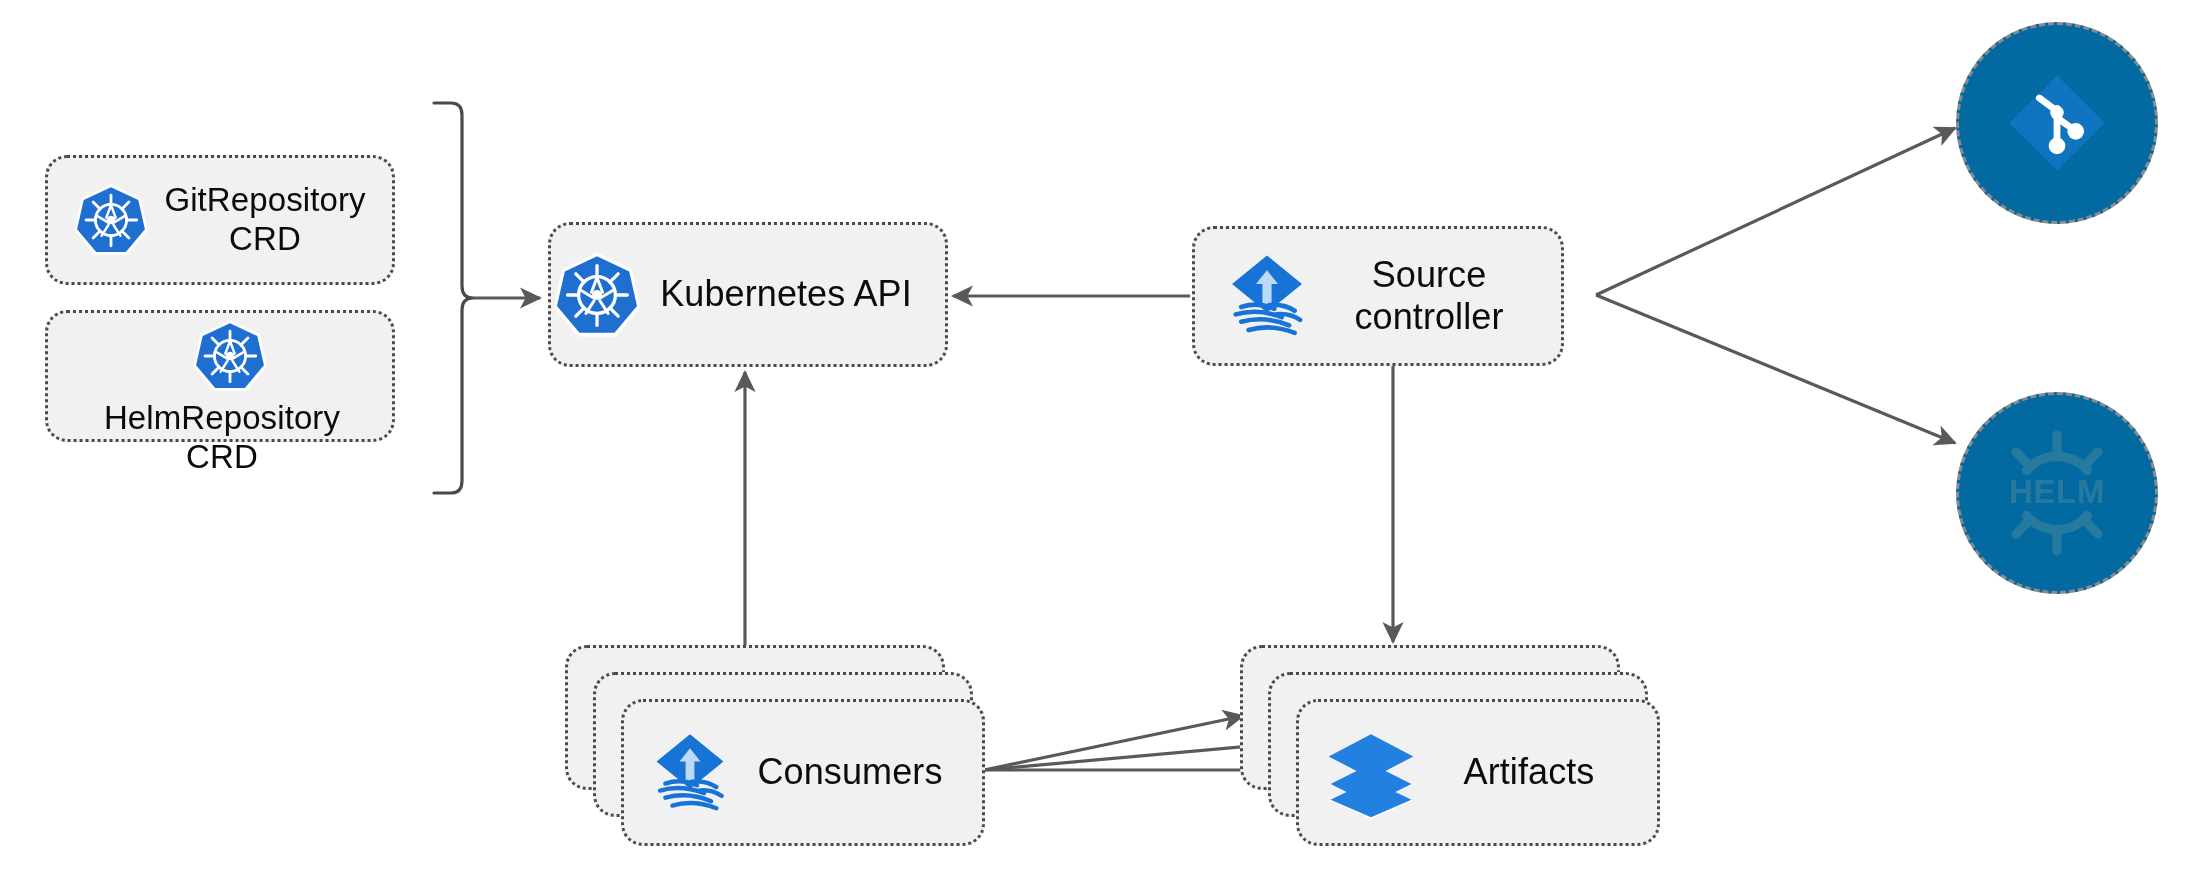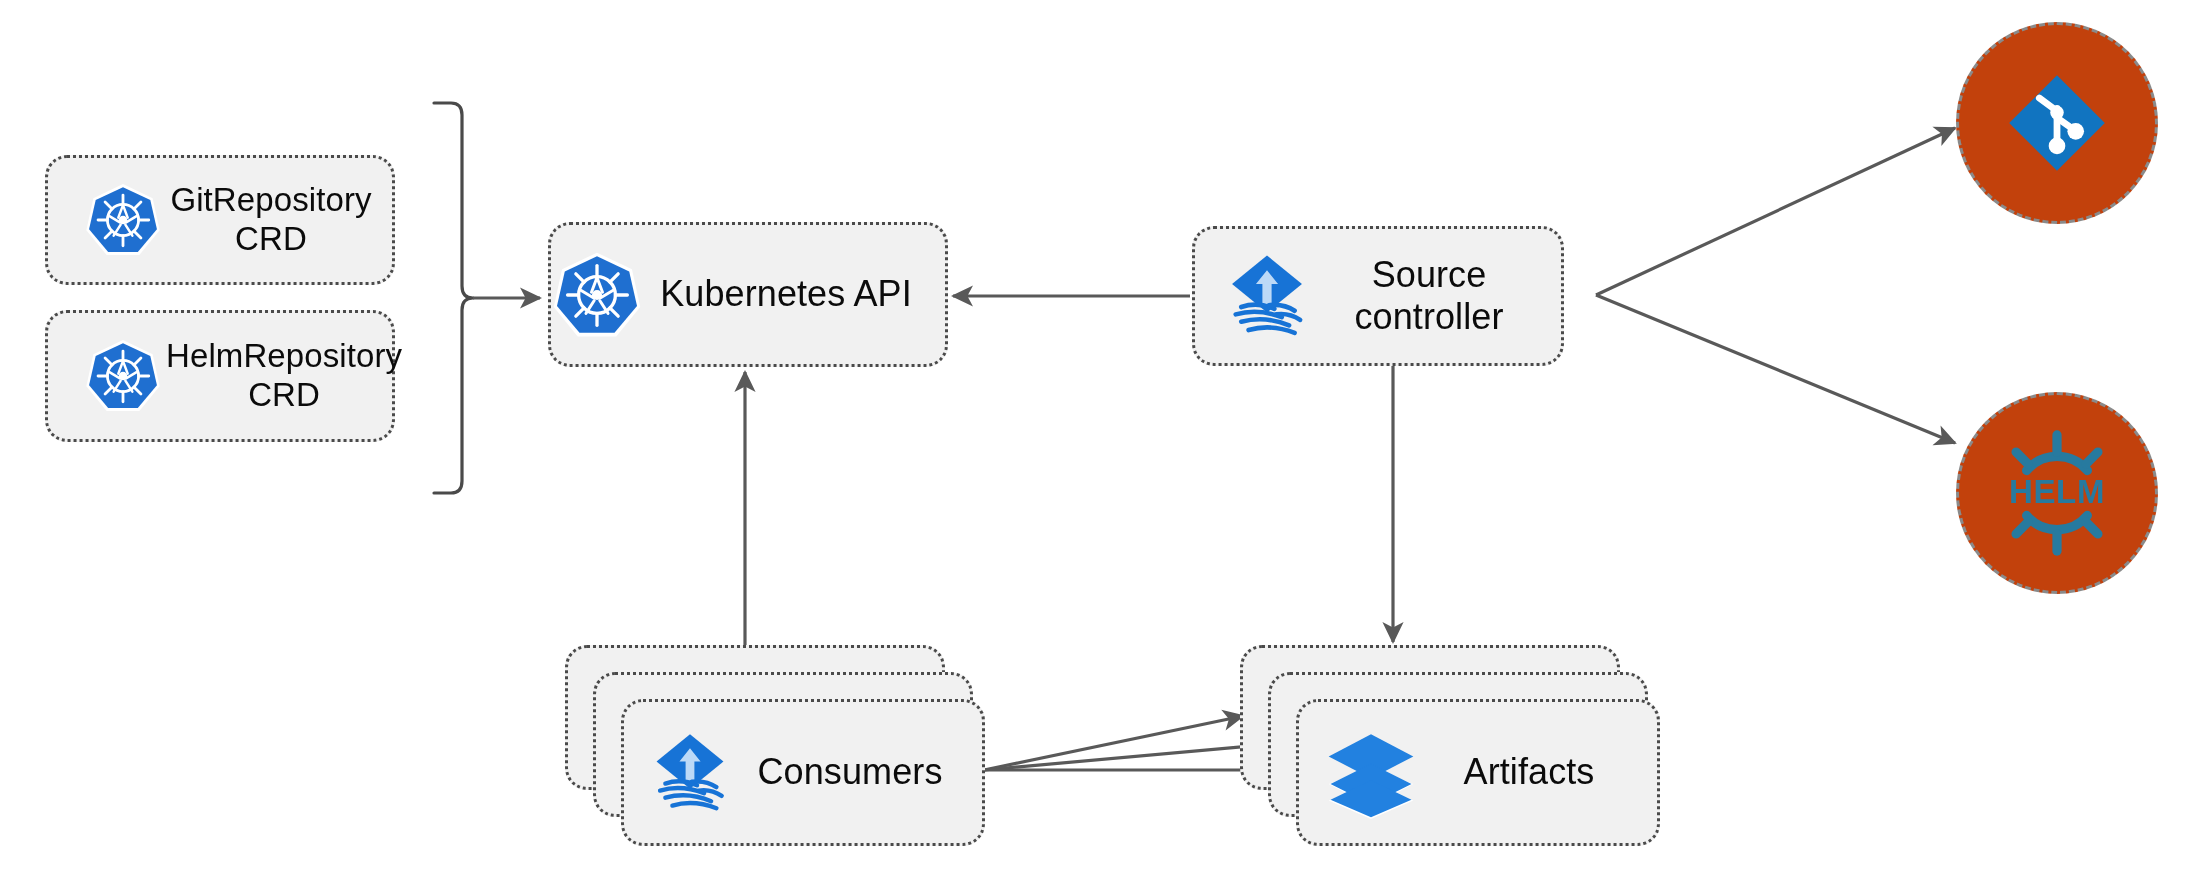--- a/index.html
+++ b/index.html
@@ -59,32 +59,32 @@
     color: #0b0b0b;
     font-size: 34px;
     line-height: 1.18;
     letter-spacing: .1px;
     white-space: pre-line;
     padding-right: 16px;
   }
 
   
   .crd-box {
-    padding-left: 32px;
+    padding-left: 20px;
   }
   .crd-box .node-icon { width: 86px; height: 86px; }
   .crd-box .node-label { font-size: 33px; }
 
   
   .ext-circle {
     position: absolute;
     box-sizing: border-box;
     border: 3px dashed #8a8a8a;
     border-radius: 50%;
-    background: #c2410c;
+    background: #0369a1;
     display: flex;
     align-items: center;
     justify-content: center;
   }
 
   
   svg { display: block; }
 </style>
 </head>
 <body>
@@ -155,21 +155,21 @@
             <path d="M38 70 L47 56"></path>
             <path d="M62 70 L53 56"></path>
           </g>
         </g>
       </svg>
     </span>
     <span class="node-label">GitRepository
 CRD</span>
   </div>
 
-  <div class="node crd-box" style="left:45px; top:310px; width:350px; height:132px;">
+  <div class="node crd-box" style="left:45px; top:310px; width:350px; height:132px;flex-direction:column;">
     <span class="node-icon">
       <svg width="78" height="78" viewBox="0 0 100 100">
         <path d="M50 4 L88 22 L97 63 L71 95 L29 95 L3 63 L12 22 Z" fill="#ffffff"></path>
         <path d="M50 8 L85 24.5 L93.5 62 L69 91 L31 91 L6.5 62 L15 24.5 Z" fill="#1f6fd0"></path>
         <g fill="none" stroke="#ffffff" stroke-width="3.6" stroke-linecap="round">
           <circle cx="50" cy="50" r="20"></circle>
           <line x1="50" y1="18" x2="50" y2="30"></line>
           <line x1="50" y1="70" x2="50" y2="83"></line>
           <line x1="18" y1="50" x2="30" y2="50"></line>
           <line x1="70" y1="50" x2="83" y2="50"></line>

